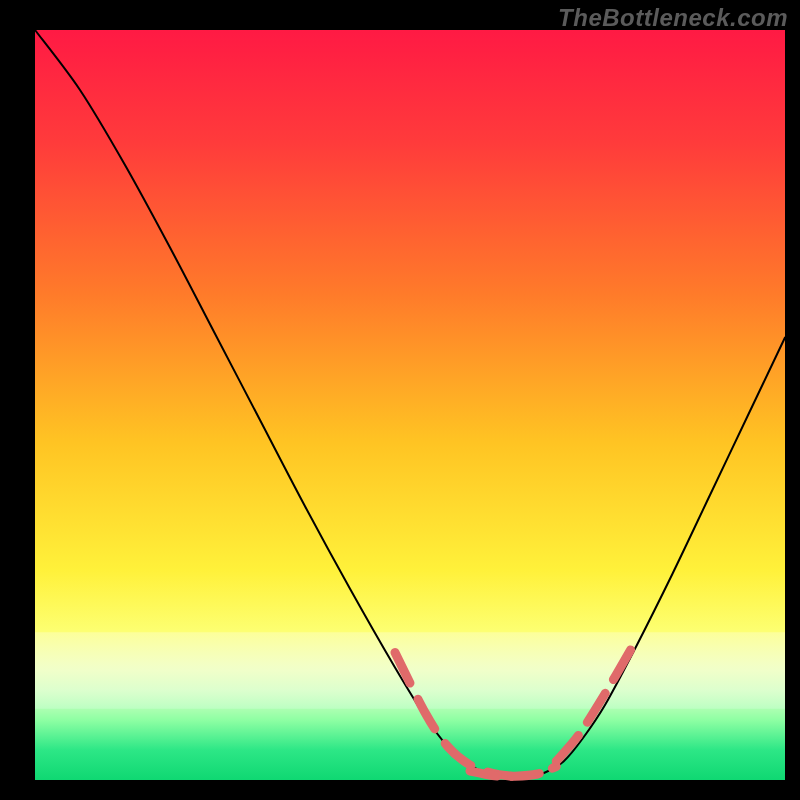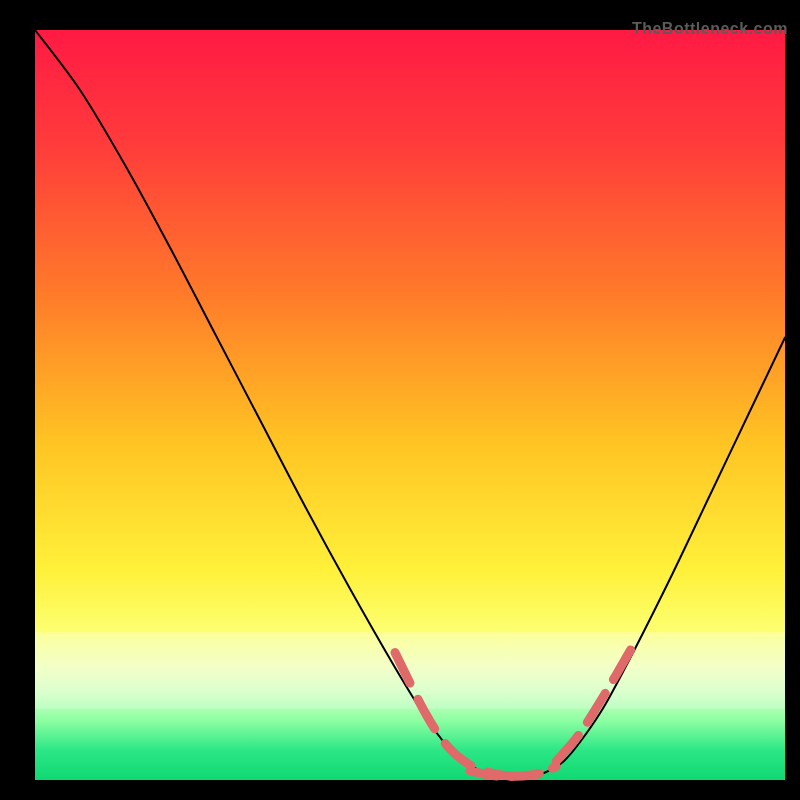--- a/index.html
+++ b/index.html
@@ -11,27 +11,28 @@
   }
   .frame {
     position: relative;
     width: 800px;
     height: 800px;
     background: #000;
     box-sizing: border-box;
   }
   .watermark {
     position: absolute;
-    top: 20px;
+    top: 4px;
     right: 12px;
     font-family: Arial, Helvetica, sans-serif;
-    font-size: 16px;
+    font-size: 24px;
     font-weight: 600;
     color: #5b5b5b;
     letter-spacing: 0.5px;
+    font-style: italic;
   }
   svg {
     display: block;
     position: absolute;
     top: 0;
     left: 0;
   }
 </style>
 </head>
 <body>

